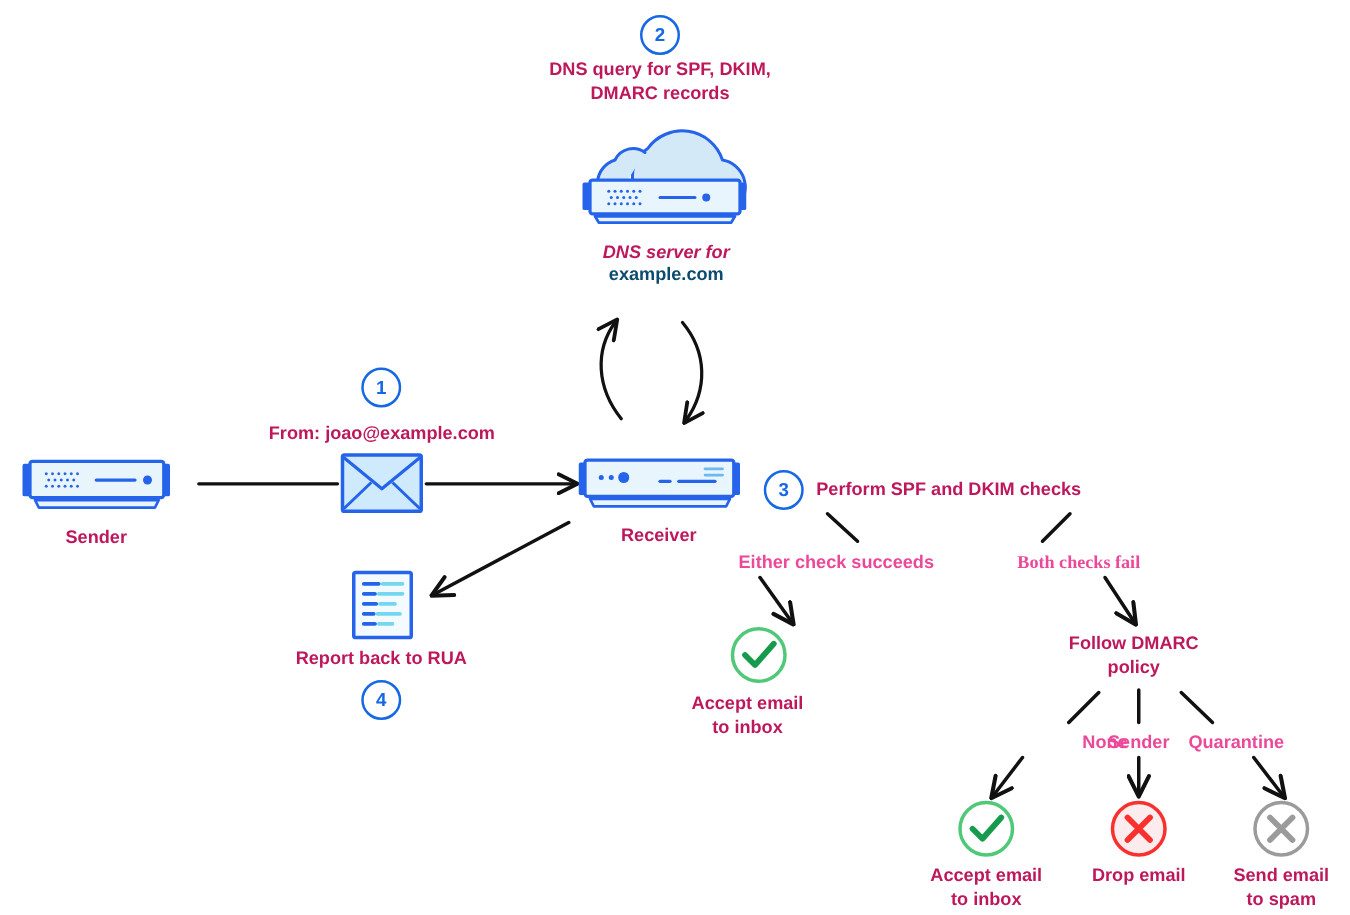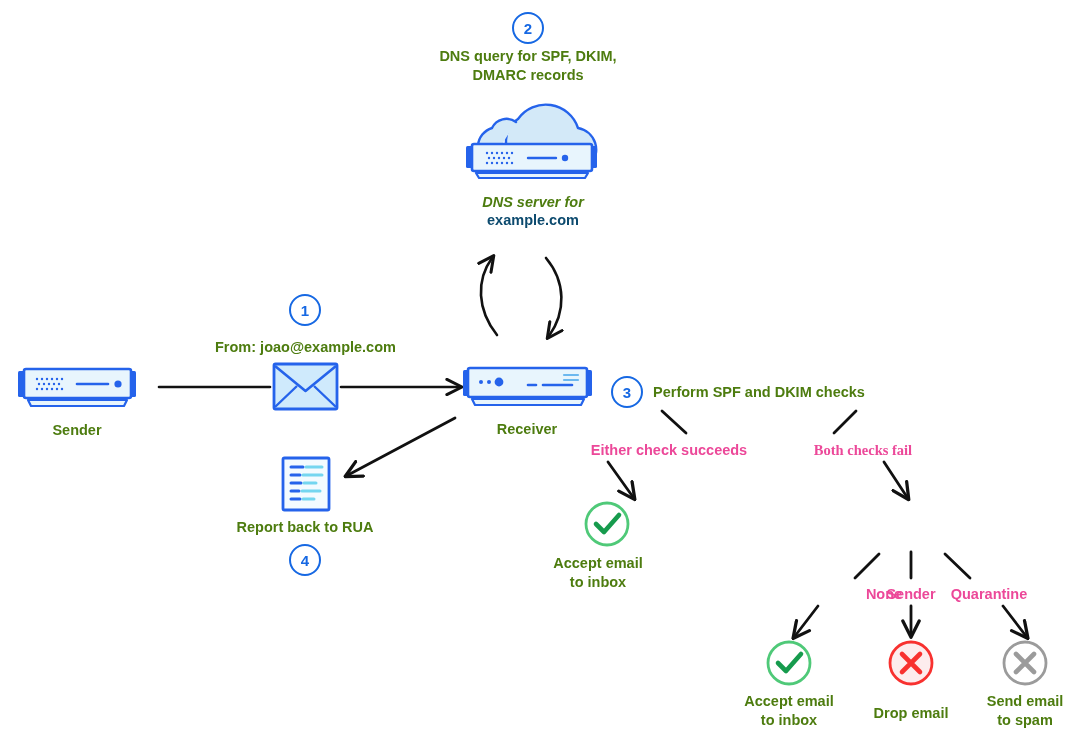--- a/index.html
+++ b/index.html
@@ -21,21 +21,21 @@
     position: absolute;
     left: 0;
     top: 0;
     width: 1080px;
     height: 732px;
   }
   .lbl {
     position: absolute;
     font-family: "Liberation Sans", sans-serif;
     font-weight: bold;
-    color: #4d7c0f;
+    color: #be185d;
     font-size: 14.5px;
     line-height: 1.32;
     text-align: center;
     white-space: pre;
   }
   .lbl.blue    { color: #ec4899; }
   .lbl.purple  { color: #0c4a6e; }
   .lbl.num     { color: #1668e3; font-size: 15px; }
   .ctr {
     transform: translateX(-50%);
@@ -231,28 +231,30 @@
   <div class="lbl num ctr" style="left:627px; top:383px;">3</div>
 
   <div class="lbl" style="left:653px; top:383px; text-align:left;">Perform SPF and DKIM checks</div>
 
   <div class="lbl blue ctr" style="left:669px; top:441px;">Either check succeeds</div>
   <div class="lbl blue ctr" style="left:863px; top:441px;font-family:Liberation Serif, serif;">Both checks fail</div>
 
   <div class="lbl ctr" style="left:598px; top:554px;">Accept email
 to inbox</div>
 
+  <div class="lbl ctr" style="left:907px; top:506px;">Follow DMARC
+policy</div>
 
   <div class="lbl blue ctr" style="left:840px; top:585px;margin-left:44px;">None</div>
   <div class="lbl blue ctr" style="left:911px; top:585px;">Sender</div>
   <div class="lbl blue ctr" style="left:989px; top:585px;">Quarantine</div>
 
   <div class="lbl ctr" style="left:789px; top:692px;">Accept email
 to inbox</div>
-  <div class="lbl ctr" style="left:911px; top:692px;margin-top:12px;">Drop email</div>
+  <div class="lbl ctr" style="left:911px; top:692px;">Drop email</div>
   <div class="lbl ctr" style="left:1025px; top:692px;">Send email
 to spam</div>
 
   <div class="lbl ctr" style="left:305px; top:518px;">Report back to RUA</div>
 
   <div class="lbl num ctr" style="left:305px; top:551px;">4</div>
 
 </div>
 
 </body></html>

